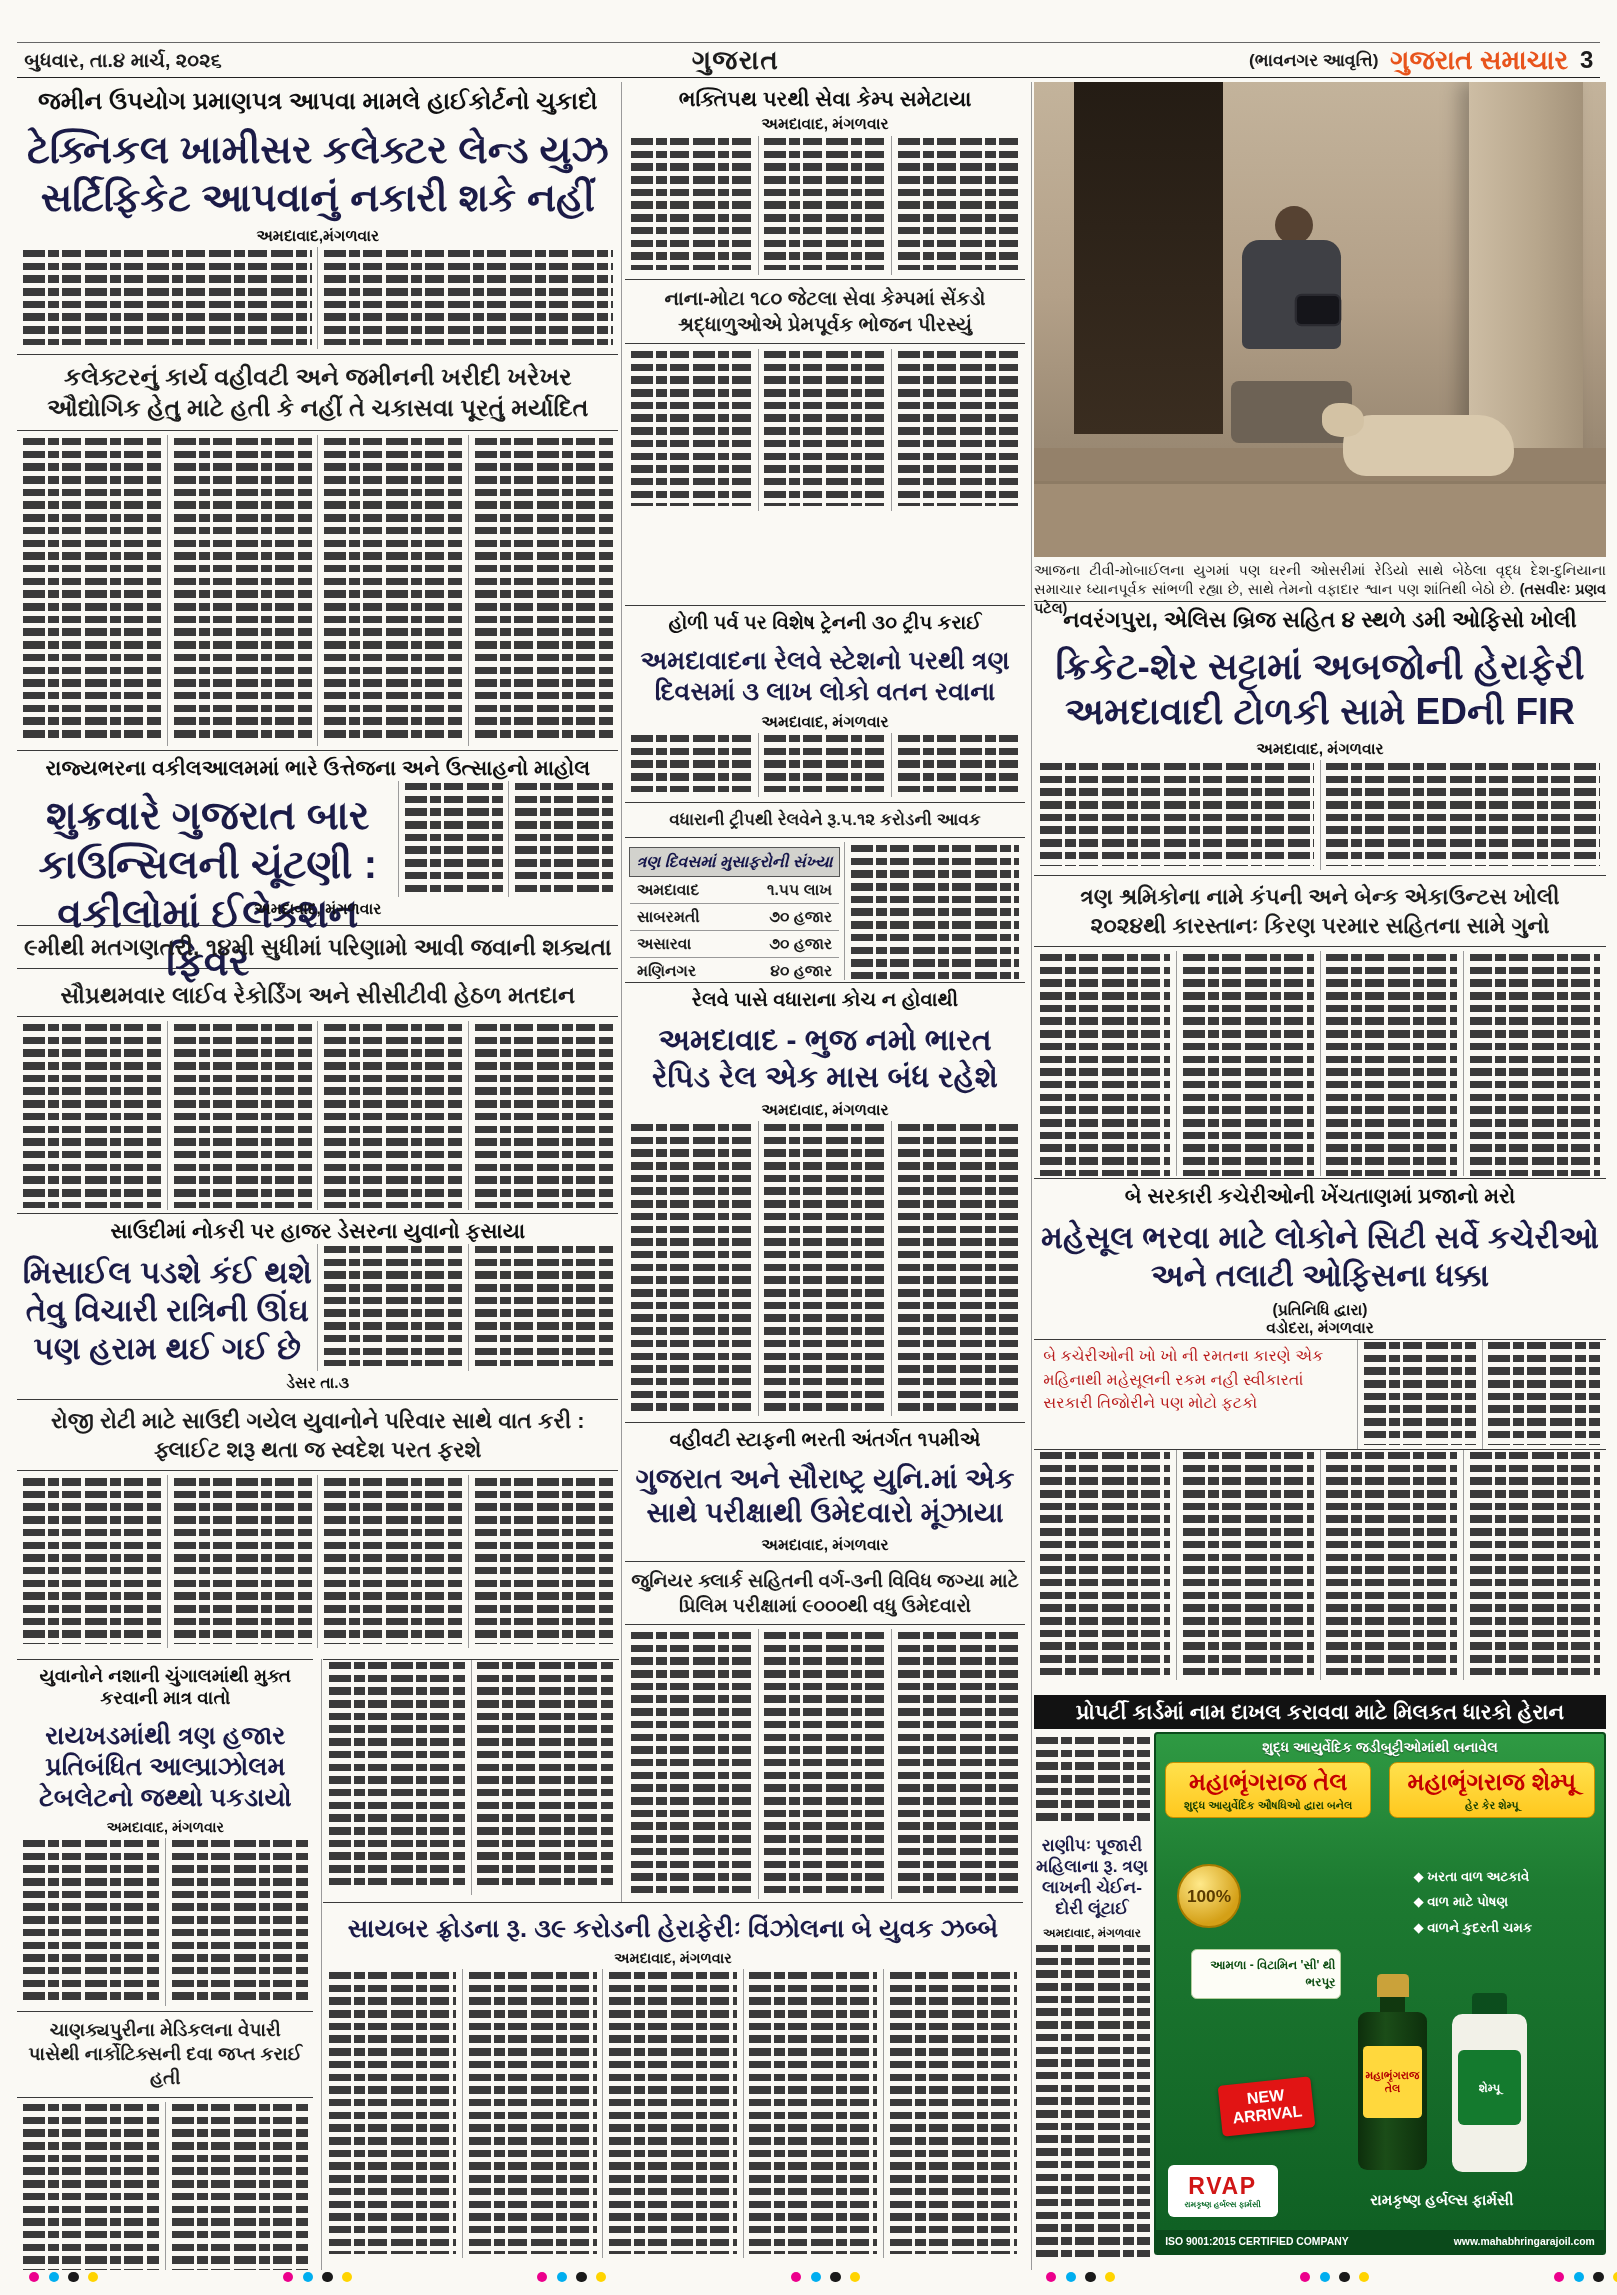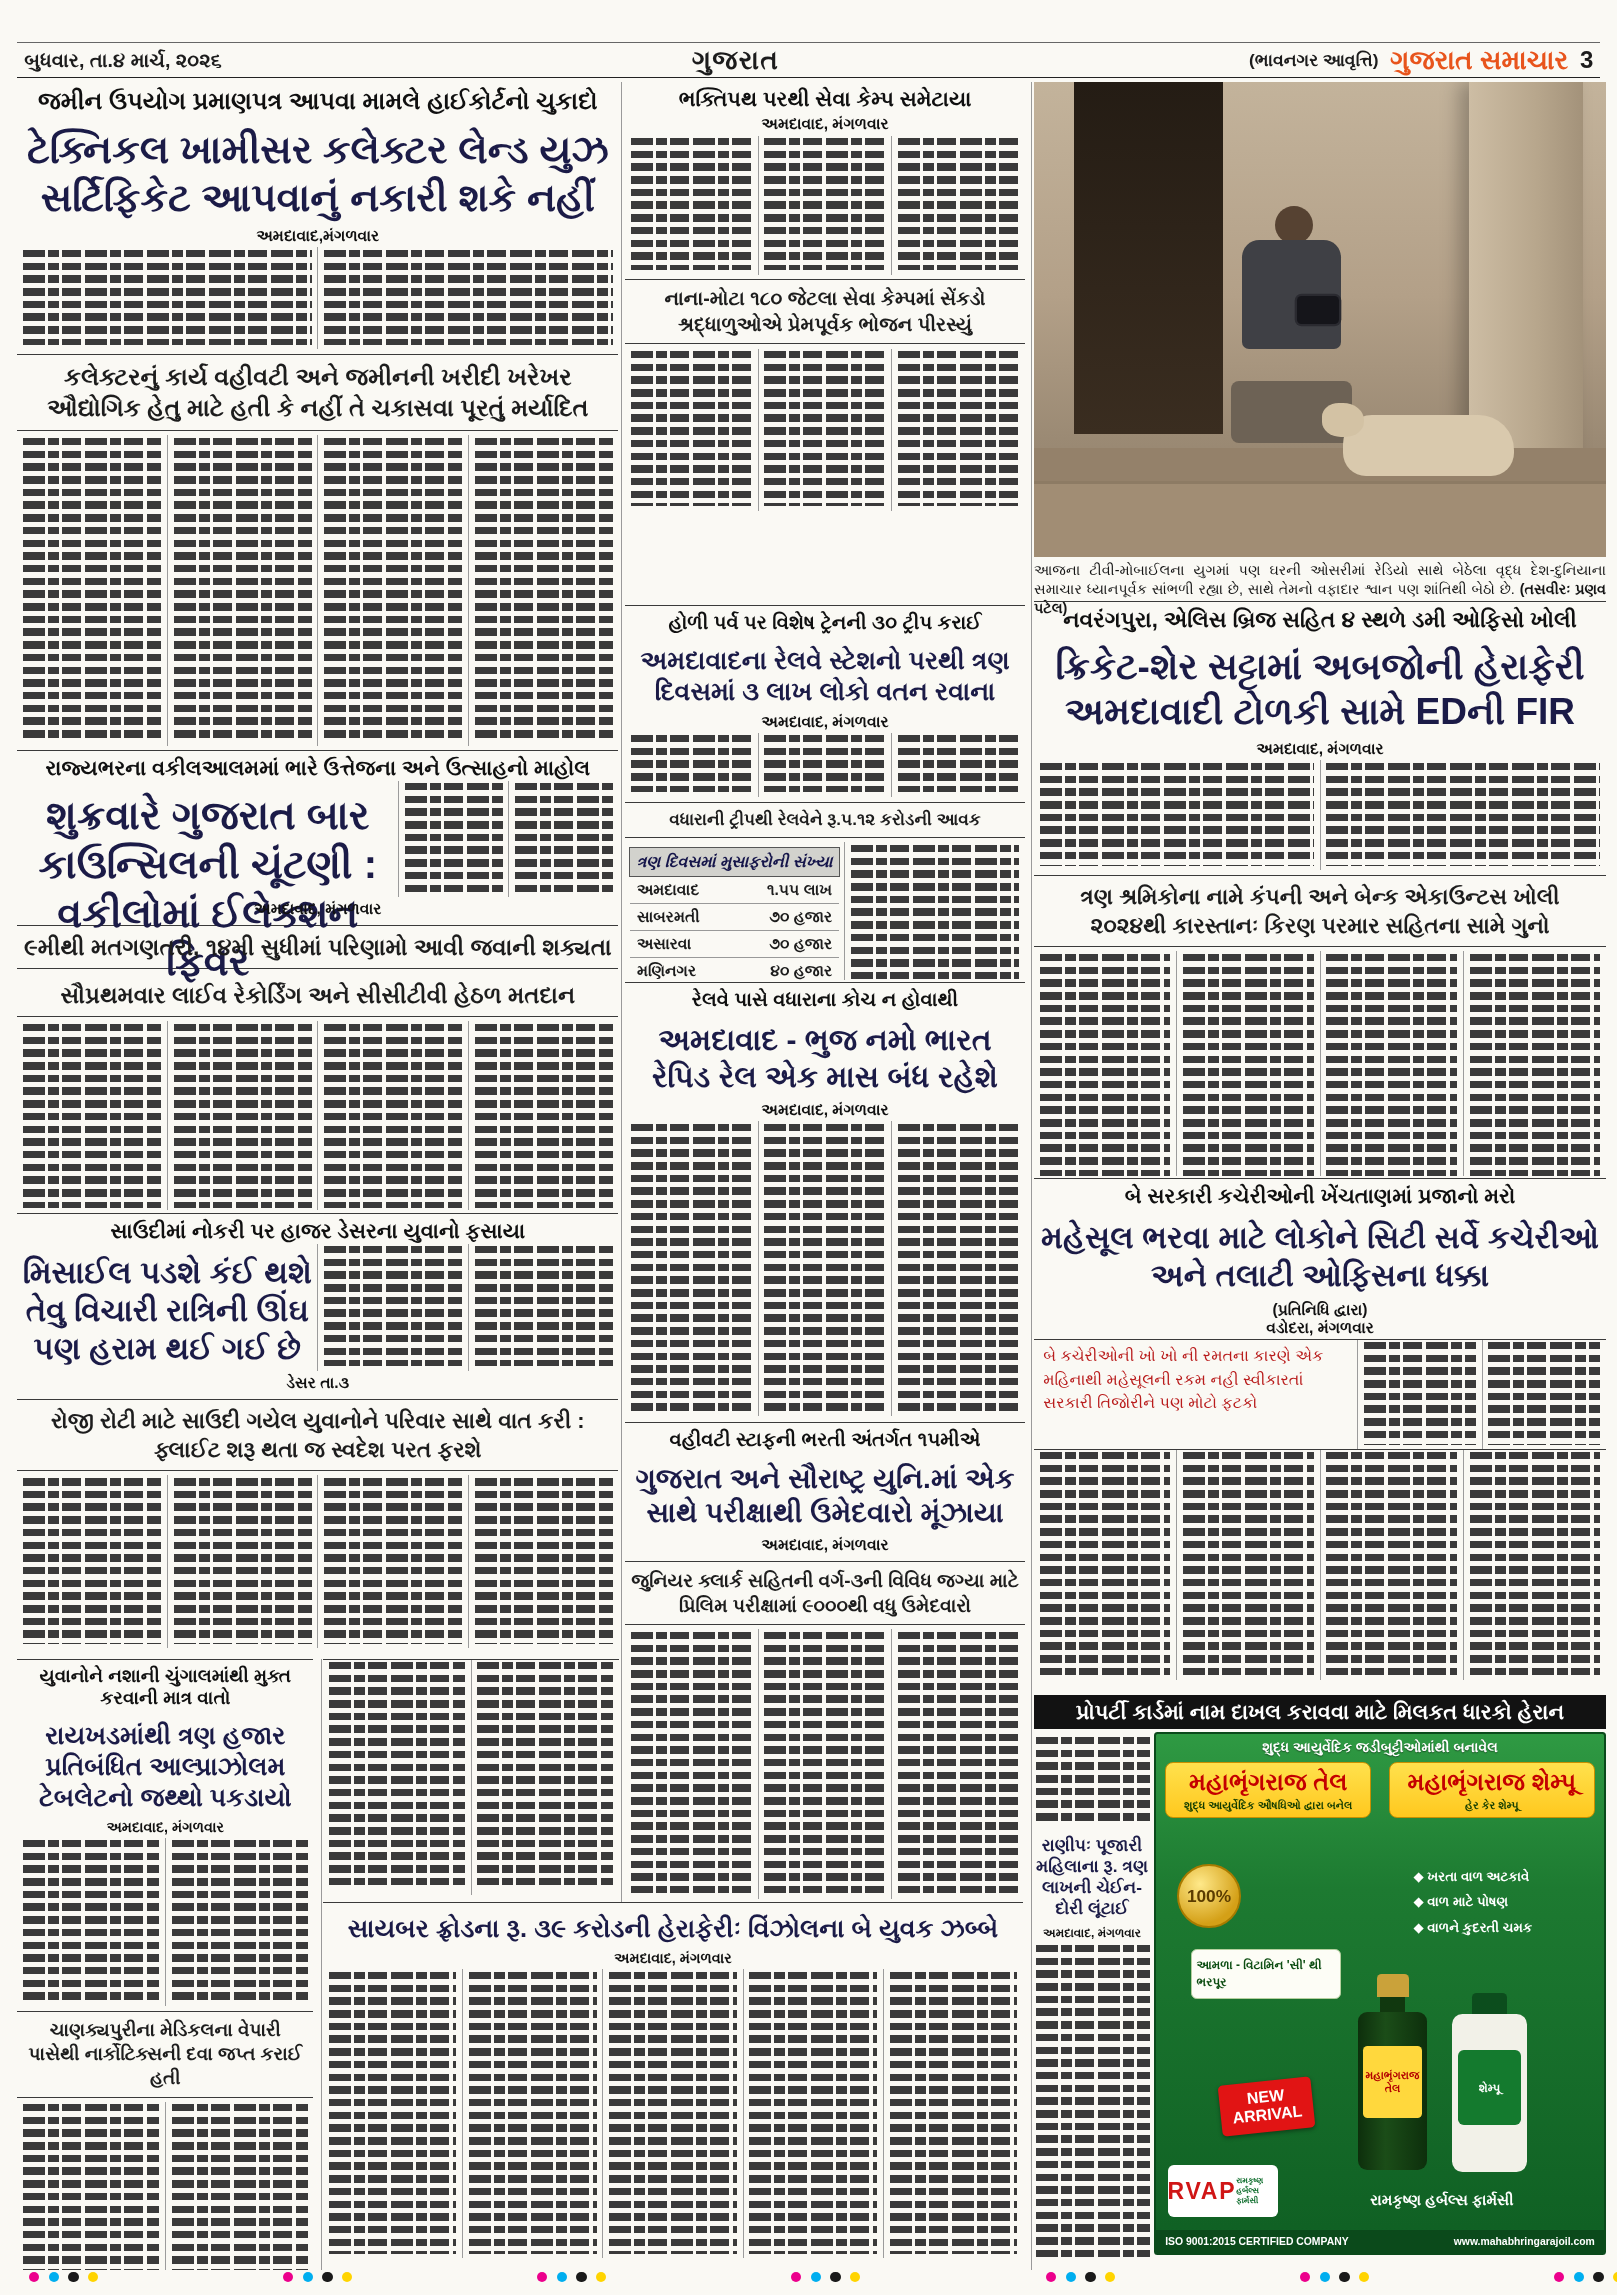--- a/index.html
+++ b/index.html
@@ -61,35 +61,35 @@
     border: 2.3px solid #0b4a1b; border-radius: 3.5px; overflow: hidden; }
   .ad-pure { position: absolute; top: 4.6px; left: 0; width: 100%; text-align: center; color: #fff; font-size: 14px; font-weight: bold; text-shadow: 0 0.6px 1.2px rgba(0,0,0,.45); }
   .ad-box { position: absolute; background: linear-gradient(180deg,#ffe14d,#ffc81e); border: 1.7px solid #c98f00; border-radius: 8px; text-align: center; padding: 5.8px 3.5px; width: 206px; }
   .ad-box .ttl { color: #c40000; font-weight: bold; font-size: 24px; line-height: 1.12; }
   .ad-box .tag { color: #143d00; font-weight: bold; font-size: 11px; margin-top: 2.9px; }
   .ad-seal { position: absolute; left: 21px; top: 130px; width: 64px; height: 64px; border-radius: 50%;
     background: radial-gradient(circle at 35% 30%,#ffe98a,#d4a017 70%); border: 2.3px solid #a87b00;
     display: flex; align-items: center; justify-content: center; font-weight: bold; font-size: 17.3px; color: #5b3c00; }
   .ad-benefits { position: absolute; right: 11.6px; top: 130px; width: 179px; color: #fff; font-size: 13.3px; font-weight: bold; line-height: 1.9; }
   .ad-ing { position: absolute; left: 35px; top: 215px; width: 150px; background: #fdfdf6; border-radius: 5.8px;
-    border: 1.2px solid #b5cf9e; padding: 7px 4.6px; font-size: 12px; color: #0d4d12; font-weight: bold; text-align: left; line-height: 1.4; }
+    border: 1.2px solid #b5cf9e; padding: 7px 4.6px; font-size: 12px; color: #0d4d12; font-weight: bold; text-align: right; line-height: 1.4; }
   .ad-badge { position: absolute; left: 64px; top: 347px; background: #e11414; color: #fff; font-weight: bold; text-align: center;
     padding: 7px 11.6px; border-radius: 4.6px; transform: rotate(-6deg); font-size: 16px; line-height: 1.15; box-shadow: 0 1.7px 4.6px rgba(0,0,0,.4); }
   .bottle { position: absolute; }
   .b-cap { height: 23px; background: #caa23a; border-radius: 4.6px 4.6px 0 0; margin: 0 18.5px; }
   .b-neck { height: 15px; background: #11380f; margin: 0 22px; }
   .b-body { height: 158px; background: linear-gradient(90deg,#0d2f0c,#1b4d18 40%,#0d2f0c); border-radius: 9.2px; position: relative; }
   .b-label { position: absolute; left: 4.6px; right: 4.6px; top: 34px; height: 72px; background: #ffd83d; border-radius: 4.6px;
     display: flex; align-items: center; justify-content: center; text-align: center; font-size: 11px; font-weight: bold; color: #b30000; padding: 2.3px; }
   .s-cap { height: 21px; background: #0c4d1d; border-radius: 4.6px 4.6px 0 0; margin: 0 19.6px; }
   .s-body { height: 158px; background: #f2f1e8; border-radius: 10.4px; position: relative; }
   .s-label { position: absolute; left: 5.8px; right: 5.8px; top: 36px; height: 75px; background: #147a2e; border-radius: 5.8px;
     display: flex; align-items: center; justify-content: center; text-align: center; font-size: 11.6px; font-weight: bold; color: #fff; padding: 2.3px; }
   .ad-logo { position: absolute; left: 11.6px; bottom: 36px; width: 110px; height: 52px; background: #fff; border-radius: 5.8px;
-    display: flex; flex-direction: row; align-items: center; justify-content: center; }
+    display: flex; flex-direction: column; align-items: center; justify-content: center; }
   .ad-logo .rv { color: #d01616; font-weight: bold; font-size: 23px; letter-spacing: 1.7px; }
   .ad-logo .rv2 { color: #0b6b2a; font-size: 8px; font-weight: bold; }
   .ad-company { position: absolute; left: 133px; right: 9.2px; bottom: 44px; text-align: center; color: #fff; font-size: 15px; font-weight: bold; }
   .ad-footer { position: absolute; left: 0; bottom: 0; width: 100%; background: #0b4a1b; color: #fff;
     display: flex; justify-content: space-between; padding: 5.8px 9.2px; font-size: 10.4px; font-weight: bold; }
 
   .regs { position: absolute; display: flex; gap: 9.2px; }
   .dot { width: 10.4px; height: 10.4px; border-radius: 50%; }
   .dc { background: #00aeef; } .dm { background: #ec008c; } .dy { background: #ffd400; } .dk { background: #1a1a1a; }
 </style>

